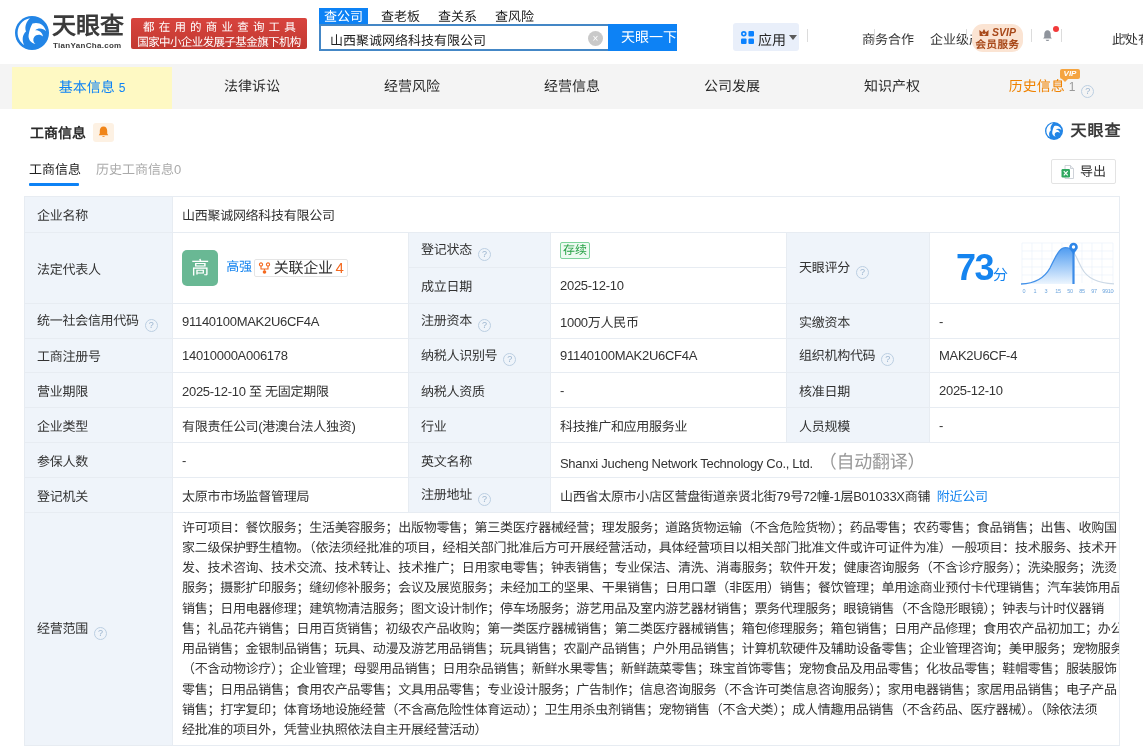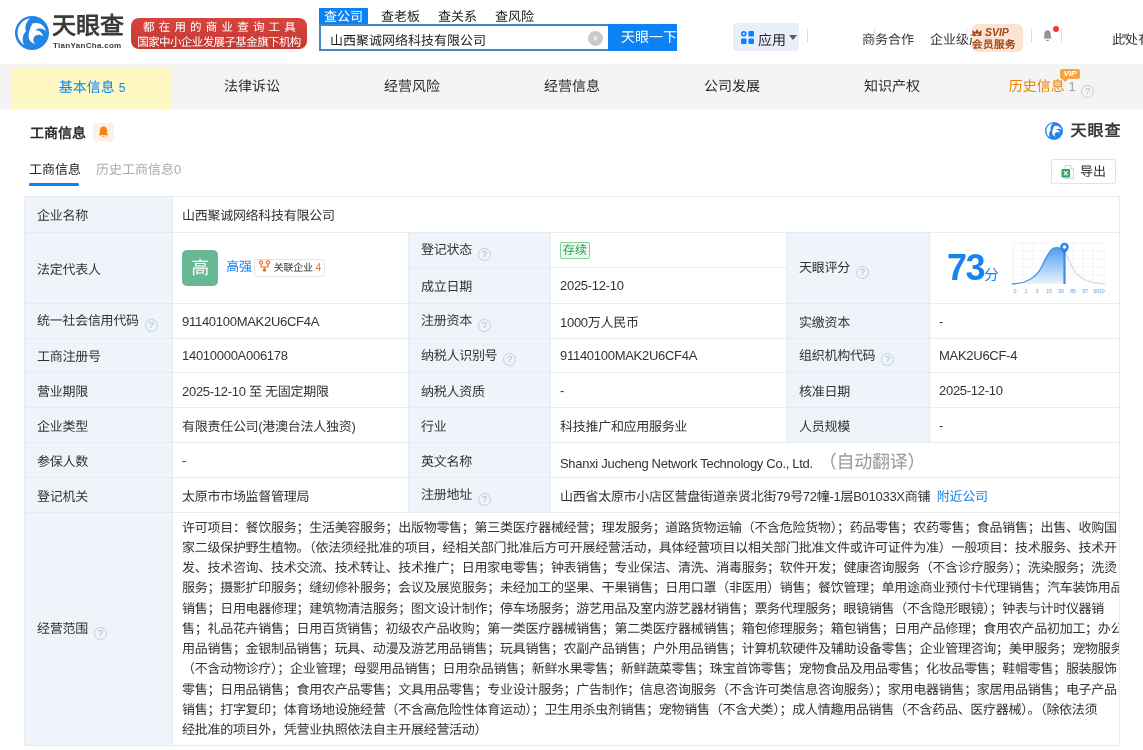--- a/index.html
+++ b/index.html
@@ -4,37 +4,37 @@
 <style>
 * { margin:0; padding:0; box-sizing:border-box; }
 html,body { width:1143px; background:#fff; font-family:"Liberation Sans",sans-serif; }
 .page { position:relative; width:1143px; height:750px; overflow:hidden; background:#fff; }
 
 
 .hdr { position:absolute; left:0; top:0; width:1143px; height:64px; background:#fff; }
 .logo-ic { position:absolute; left:15px; top:16px; width:34px; height:34px; }
 .logo-zh { position:absolute; left:52px; top:14px; font-size:24px; font-weight:bold; color:#3b3b3b; letter-spacing:0px; line-height:24px; }
 .logo-en { position:absolute; left:53px; top:41px; font-size:8px; font-weight:bold; color:#3b3b3b; letter-spacing:0.3px; }
-.redbox { position:absolute; left:131px; top:18px; width:176px; height:31px; background:linear-gradient(180deg,#d8443e,#c23931); border-radius:8px; color:#fff; text-align:center; }
+.redbox { position:absolute; left:131px; top:18px; width:176px; height:31px; background:linear-gradient(180deg,#d8443e,#c23931); border-radius:2px; color:#fff; text-align:center; }
 .redbox .l1 { font-size:11.5px; letter-spacing:4.2px; margin-top:2.5px; margin-left:5px; line-height:13px; white-space:nowrap; }
 .redbox .l2 { font-size:11.5px; letter-spacing:-0.6px; margin-top:2px; line-height:13px; white-space:nowrap; }
 .stabs { position:absolute; left:319px; top:8px; height:17px; font-size:13px; }
 .stab { display:inline-block; vertical-align:top; line-height:17px; padding:0 5px; margin-right:8px; color:#222; }
 .stab.act { background:#0d82f5; color:#fff; }
 .sinput { position:absolute; left:319px; top:24px; width:289px; height:27px; background:#fff; border:2px solid #4487c6; border-right:none; }
 .sinput .txt { position:absolute; left:9px; top:4px; font-size:13px; color:#222; }
 .sclear { position:absolute; left:588px; top:31px; width:15px; height:15px; border-radius:50%; background:#c9c9c9; color:#fff; font-size:10px; line-height:15px; text-align:center; }
 .sbtn { position:absolute; left:608px; top:24px; width:69px; height:27px; background:#0d82f5; color:#fff; font-size:14px; text-align:right; line-height:27px; }
 .appbox { position:absolute; left:733px; top:23px; width:66px; height:28px; background:#e9effa; border-radius:3px; }
 .appbox .t { position:absolute; left:25px; top:6px; font-size:14px; color:#262626; }
 .hlink { position:absolute; top:29px; font-size:13px; color:#333; white-space:nowrap;margin-left:46px; }
 .hdiv { position:absolute; top:29px; width:1px; height:13px; background:#dcdcdc; }
 .caret { display:inline-block; width:0; height:0; border-left:4px solid transparent; border-right:4px solid transparent; border-top:5px solid #5a5a5a; vertical-align:middle; margin-left:4px; }
 .caret.grey { border-top-color:#9a9a9a; }
-.svip { position:absolute; left:972px; top:24px; width:51px; height:28px; background:#fbe4d3; border-radius:6px; }
+.svip { position:absolute; left:972px; top:24px; width:51px; height:28px; background:#fbe4d3; border-radius:11px; text-align:center; }
 .svip .a { font-size:10.5px; font-weight:bold; font-style:italic; color:#a8491a; line-height:12px; margin-top:2px; }
 .svip .b { font-size:10.5px; font-weight:bold; color:#a8491a; line-height:12px; letter-spacing:0.5px; }
 .bell { position:absolute; left:1041px; top:29px; width:13px; height:13px; }
 .belldot { position:absolute; left:1053px; top:26px; width:6px; height:6px; border-radius:50%; background:#f23a3a; }
 
 .navbar { position:absolute; left:0; top:64px; width:1143px; height:45px; background:#f4f4f4; }
 .navtab { position:absolute; top:0; height:45px; line-height:45px; text-align:center; font-size:14px; color:#2b2b2b; }
 .navtab.act { background:#fef9c3; color:#0d82f5; font-weight:normal; top:3px; height:42px; line-height:40px; }
 .navtab .cnt { font-size:12px; margin-left:4px; }
 .navtab.hist { color:#ef8201; }
@@ -52,21 +52,21 @@
 .expbtn { position:absolute; left:1051px; top:159px; width:65px; height:25px; border:1px solid #e3e3e3; border-radius:2px; background:#fff; font-size:13px; color:#333; text-align:center; line-height:23px; }
 
 .tbl { position:absolute; left:24px; top:196px; width:1095px; border-collapse:collapse; table-layout:fixed; }
 .tbl td { border:1px solid #e7ecf2; font-size:13px; letter-spacing:-0.28px; color:#333; vertical-align:middle; padding:0 0 0 12px; }
 .tbl td.l { background:#eff4fa; }
 .tbl td.v { background:#fff; padding-left:9px; }
 .badge-cx { display:inline-block; border:1px solid #7ed39b; background:#edfaf1; color:#28a146; font-size:12px; letter-spacing:0; line-height:15px; padding:0 2px; border-radius:2px; }
 .blue { color:#1584ef; }
 .grey { color:#999; }
 .avatar { display:inline-block; width:36px; height:36px; background:#69b894; border-radius:5px; color:#fff; font-size:18px; line-height:36px; text-align:center; vertical-align:middle; }
-.relbadge { display:inline-block; border:1px solid #e5e5e5; border-radius:2px; height:18px; line-height:16px; font-size:10px; letter-spacing:-0.3px; color:#333; padding:0 3px; vertical-align:middle; background:#fff; }
+.relbadge { display:inline-block; border:1px solid #e5e5e5; border-radius:2px; height:18px; line-height:16px; font-size:15px; letter-spacing:-0.3px; color:#333; padding:0 3px; vertical-align:middle; background:#fff; }
 .relbadge .n { color:#f4691f; margin-left:3px; }
 .scope { font-size:13px; letter-spacing:-0.45px; line-height:20.2px; color:#404040; padding:5px 0 5px 9px; white-space:nowrap; overflow:hidden; }
 </style>
 </head>
 <body>
 <div class="page">
 
 <div class="hdr">
   <svg class="logo-ic" viewBox="0 0 34 34">
     <circle cx="17" cy="17" r="17" fill="#2285e6"></circle>
@@ -170,21 +170,21 @@
   <td class="l" rowspan="2">法定代表人</td>
   <td class="v" rowspan="2"><span class="avatar">高</span> <span class="blue" style="margin:0 2px 0 5px">高强</span><span class="relbadge"><svg width="13" height="13" viewBox="0 0 13 13" style="vertical-align:-2px;margin-right:3px">
                 <circle cx="3" cy="2.5" r="1.6" fill="none" stroke="#f4691f" stroke-width="1.1"></circle>
                 <circle cx="10" cy="2.5" r="1.6" fill="none" stroke="#f4691f" stroke-width="1.1"></circle>
                 <circle cx="6.5" cy="10" r="1.8" fill="#f4691f"></circle>
                 <path d="M3 4.2 L3 7 L6.5 7 M10 4.2 L10 7 L6.5 7 M6.5 7 L6.5 8.5" fill="none" stroke="#f4691f" stroke-width="1.1"></path>
               </svg>关联企业<span class="n">4</span></span></td>
   <td class="l">登记状态<span class="qmark">?</span></td>
   <td class="v"><span class="badge-cx">存续</span></td>
   <td class="l" rowspan="2">天眼评分<span class="qmark">?</span></td>
-  <td class="v" rowspan="2" style="padding-left:17px"><span style="font-size:36px;font-weight:bold;color:#1584ef;vertical-align:middle;letter-spacing:-1.5px">73</span><span style="font-size:15px;color:#1584ef;vertical-align:-9px">分</span><svg width="93" height="54" viewBox="0 0 93 54" style="vertical-align:middle;margin-left:13px">
+  <td class="v" rowspan="2" style="padding-left:26px"><span style="font-size:36px;font-weight:bold;color:#1584ef;vertical-align:middle;letter-spacing:-1.5px">73</span><span style="font-size:15px;color:#1584ef;vertical-align:-9px">分</span><svg width="93" height="54" viewBox="0 0 93 54" style="vertical-align:middle;margin-left:13px">
     <defs>
                 <linearGradient id="bg1" x1="0" y1="0" x2="0" y2="1">
                   <stop offset="0" stop-color="#4f9cf1"></stop>
                   <stop offset="1" stop-color="#ecf5fe"></stop>
                 </linearGradient>
               </defs>
     <g stroke="#e7f0fa" stroke-width="0.6">
       <path d="M1 10 H92 M1 18 H92 M1 26 H92 M1 34 H92 M1 2 H92"></path>
       <path d="M1 2 V42 M11 2 V42 M21 2 V42 M31 2 V42 M41 2 V42 M51 2 V42 M61 2 V42 M71 2 V42 M81 2 V42 M92 2 V42"></path>
     </g>

